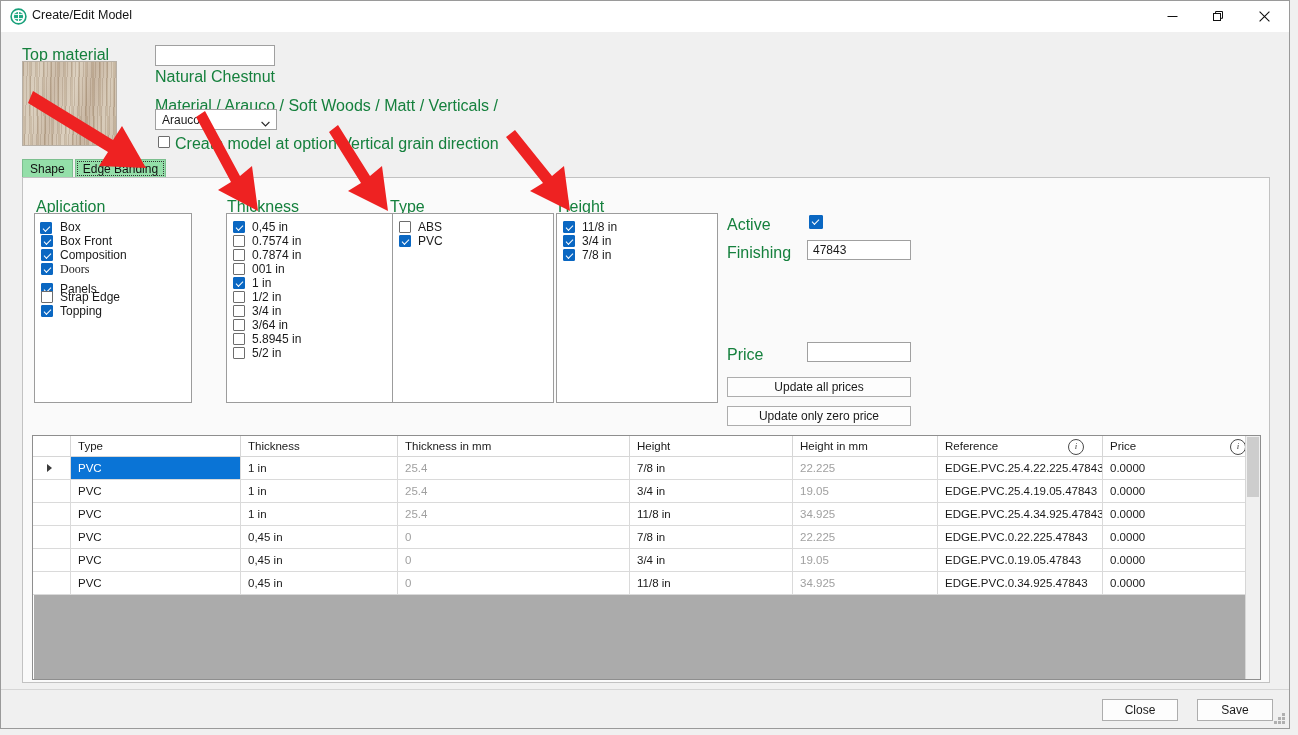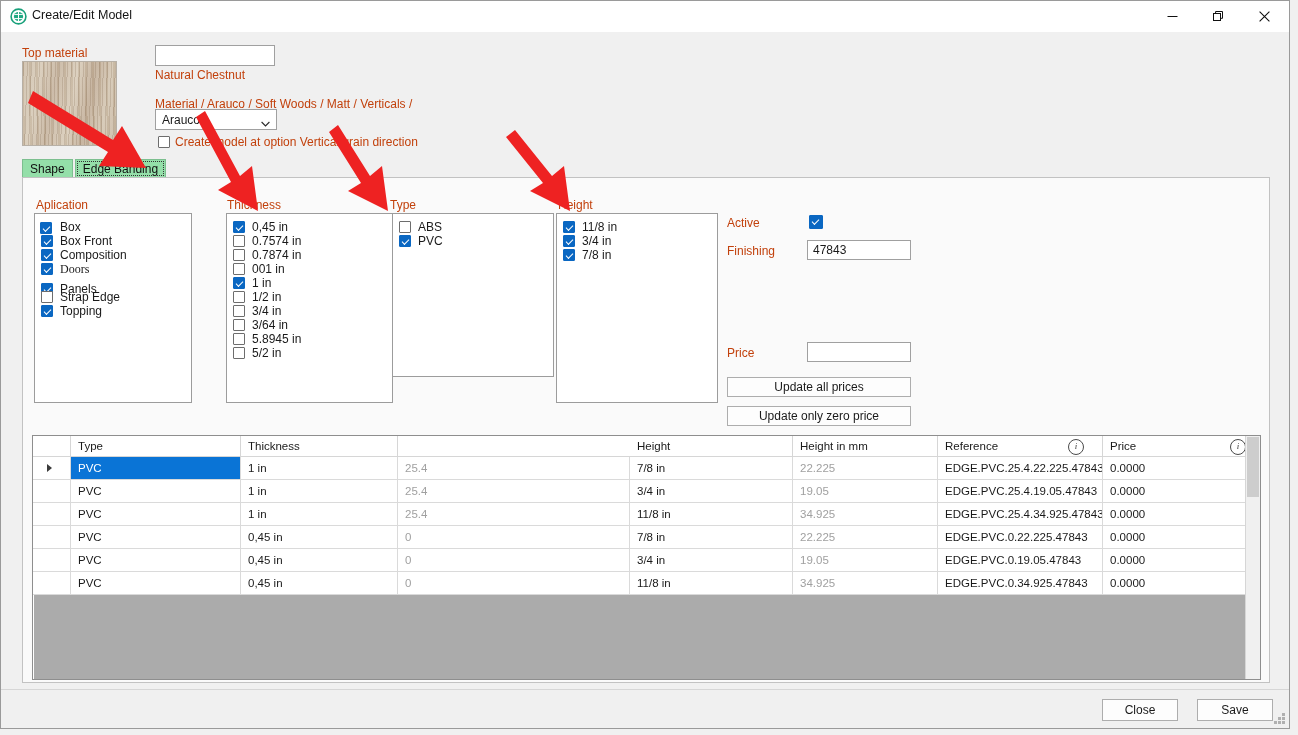--- a/index.html
+++ b/index.html
@@ -7,21 +7,21 @@
   #app{position:relative;width:1298px;height:735px;overflow:hidden;background:#f0f0f0;}
 
   
   .window{position:absolute;left:0;top:0;width:1290px;height:729px;background:#f0f0f0;border:1px solid #9a9a9a;box-sizing:border-box;}
   .titlebar{position:absolute;left:0;top:0;width:100%;height:31px;background:#ffffff;box-sizing:border-box;}
   .title-ico{position:absolute;left:9px;top:7px;width:17px;height:17px;}
   .title-text{position:absolute;left:31px;top:7px;font-size:12.5px;color:#151515;white-space:nowrap;}
   .wbtn{position:absolute;top:0;width:46px;height:30px;display:flex;align-items:center;justify-content:center;color:#101010;}
 
   
-  .lbl{position:absolute;white-space:nowrap;font-size:12px;color:#c2410c;}
+  .lbl{position:absolute;white-space:nowrap;font-size:16px;color:#15803d;}
   .swatch{position:absolute;left:21px;top:60px;width:95px;height:85px;border:1px solid #b7b0a6;box-sizing:border-box;
     background:
       repeating-linear-gradient(92deg, rgba(120,95,70,.22) 0 1px, rgba(0,0,0,0) 1px 4px),
       repeating-linear-gradient(89deg, rgba(150,125,95,.16) 0 2px, rgba(255,255,255,.10) 2px 7px),
       linear-gradient(100deg,#cfc0ac 0%,#d7cab7 18%,#c7b5a0 33%,#d9ccb9 52%,#c2ae98 68%,#d4c6b2 84%,#c9b9a3 100%);
   }
   .textbox{position:absolute;background:#fff;border:1px solid #a0a0a0;box-sizing:border-box;font-family:"Liberation Sans",sans-serif;
     font-size:12px;color:#1a1a1a;padding:0 5px;line-height:19px;}
   .combo{position:absolute;background:#fff;border:1px solid #a0a0a0;box-sizing:border-box;height:21px;}
   .combo .cval{position:absolute;left:6px;top:3px;font-size:12px;}
@@ -152,21 +152,21 @@
         <div class="listitem" style="top:48px;"><span class="cb" style="position:relative;display:inline-block;vertical-align:-2px;"></span><span style="margin-left:7px;">001 in</span></div>
         <div class="listitem" style="top:62px;"><span class="cb on" style="position:relative;display:inline-block;vertical-align:-2px;"></span><span style="margin-left:7px;">1 in</span></div>
         <div class="listitem" style="top:76px;"><span class="cb" style="position:relative;display:inline-block;vertical-align:-2px;"></span><span style="margin-left:7px;">1/2 in</span></div>
         <div class="listitem" style="top:90px;"><span class="cb" style="position:relative;display:inline-block;vertical-align:-2px;"></span><span style="margin-left:7px;">3/4 in</span></div>
         <div class="listitem" style="top:104px;"><span class="cb" style="position:relative;display:inline-block;vertical-align:-2px;"></span><span style="margin-left:7px;">3/64 in</span></div>
         <div class="listitem" style="top:118px;"><span class="cb" style="position:relative;display:inline-block;vertical-align:-2px;"></span><span style="margin-left:7px;">5.8945 in</span></div>
         <div class="listitem" style="top:132px;"><span class="cb" style="position:relative;display:inline-block;vertical-align:-2px;"></span><span style="margin-left:7px;">5/2 in</span></div>
       </div>
 
       <div class="lbl" style="left:367px;top:20px;">Type</div>
-      <div class="groupbox" style="left:369px;top:35px;width:162px;height:164px;">
+      <div class="groupbox" style="left:369px;top:35px;width:162px;height:190px;">
         <div class="listitem" style="top:6px;"><span class="cb" style="position:relative;display:inline-block;vertical-align:-2px;"></span><span style="margin-left:7px;">ABS</span></div>
         <div class="listitem" style="top:20px;"><span class="cb on" style="position:relative;display:inline-block;vertical-align:-2px;"></span><span style="margin-left:7px;">PVC</span></div>
       </div>
 
       <div class="lbl" style="left:535px;top:20px;">Height</div>
       <div class="groupbox" style="left:533px;top:35px;width:162px;height:190px;">
         <div class="listitem" style="top:6px;"><span class="cb on" style="position:relative;display:inline-block;vertical-align:-2px;"></span><span style="margin-left:7px;">11/8 in</span></div>
         <div class="listitem" style="top:20px;"><span class="cb on" style="position:relative;display:inline-block;vertical-align:-2px;"></span><span style="margin-left:7px;">3/4 in</span></div>
         <div class="listitem" style="top:34px;"><span class="cb on" style="position:relative;display:inline-block;vertical-align:-2px;"></span><span style="margin-left:7px;">7/8 in</span></div>
       </div>
@@ -186,20 +186,21 @@
       <div class="btn" style="left:704px;top:228px;width:184px;height:20px;">
         <span>Update only zero price</span>
       </div>
     </div>
 
     <div class="grid">
       <div class="grid-head">
         <div class="hcell first" style="left:0;width:38px;padding-left:0;"></div>
         <div class="hcell" style="left:38px;width:170px;">Type</div>
         <div class="hcell" style="left:208px;width:157px;">Thickness</div>
+        <div class="hcell" style="left:365px;width:232px;">Thickness in mm</div>
         <div class="hcell" style="left:597px;width:163px;">Height</div>
         <div class="hcell" style="left:760px;width:145px;">Height in mm</div>
         <div class="hcell" style="left:905px;width:165px;">Reference</div>
         <div class="infoico" style="left:1035px;">i</div>
         <div class="hcell" style="left:1070px;width:144px;border-right:none;">Price</div>
         <div class="infoico" style="left:1197px;">i</div>
       </div>
 
       <div class="row" style="top:21px;">
         <div class="rowmark">

